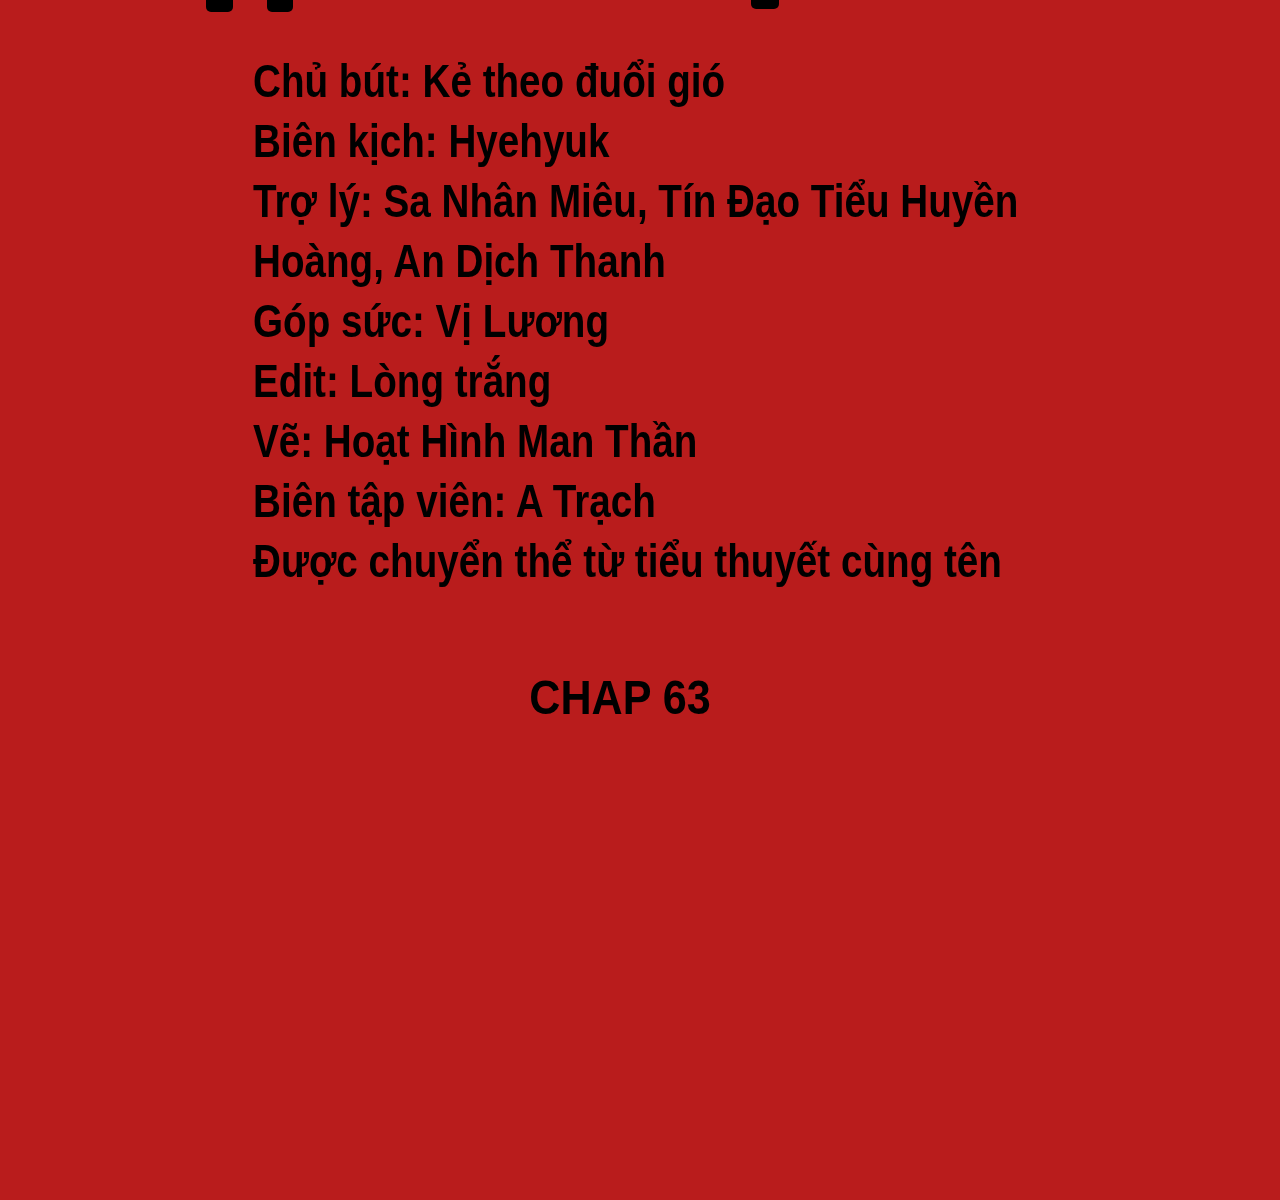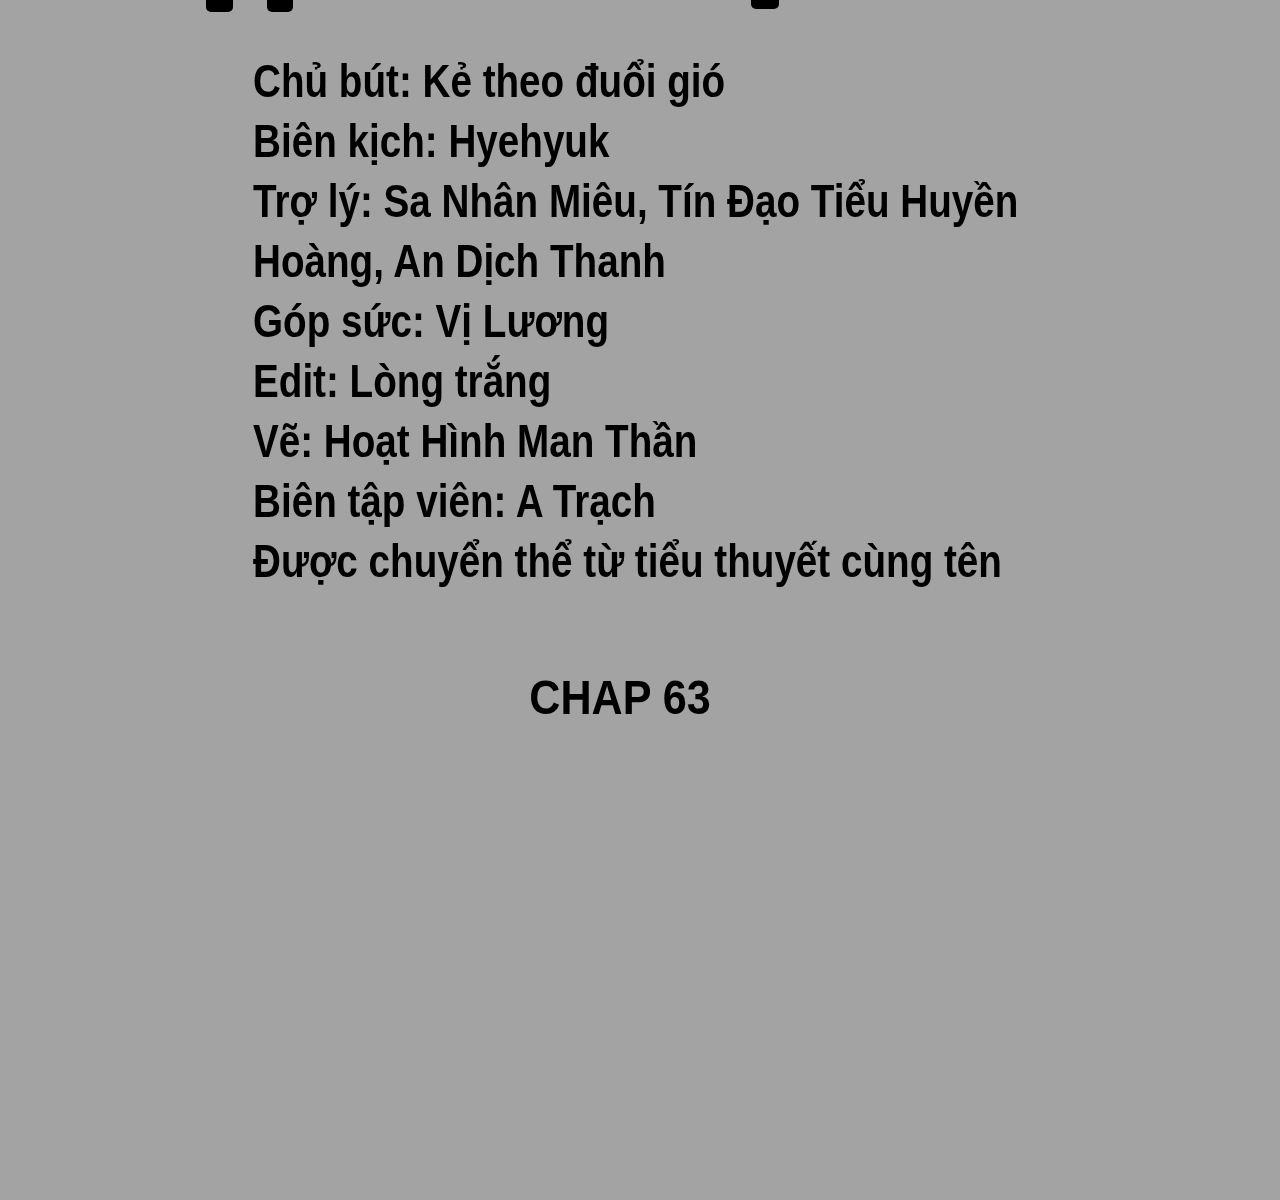--- a/index.html
+++ b/index.html
@@ -10,21 +10,21 @@
     width: 1280px;
     height: 1200px;
     background: #ffffff;
     font-family: "Liberation Sans", sans-serif;
   }
   .page {
     position: relative;
     width: 1280px;
     height: 1200px;
     overflow: hidden;
-    background: #a3a3a3;
+    background: #b91c1c;
     color: #000000;
   }
   
   .top-fragments .frag {
     position: absolute;
     background: #000000;
     top: -6px;
   }
   .frag-1 {
     left: 206px;

